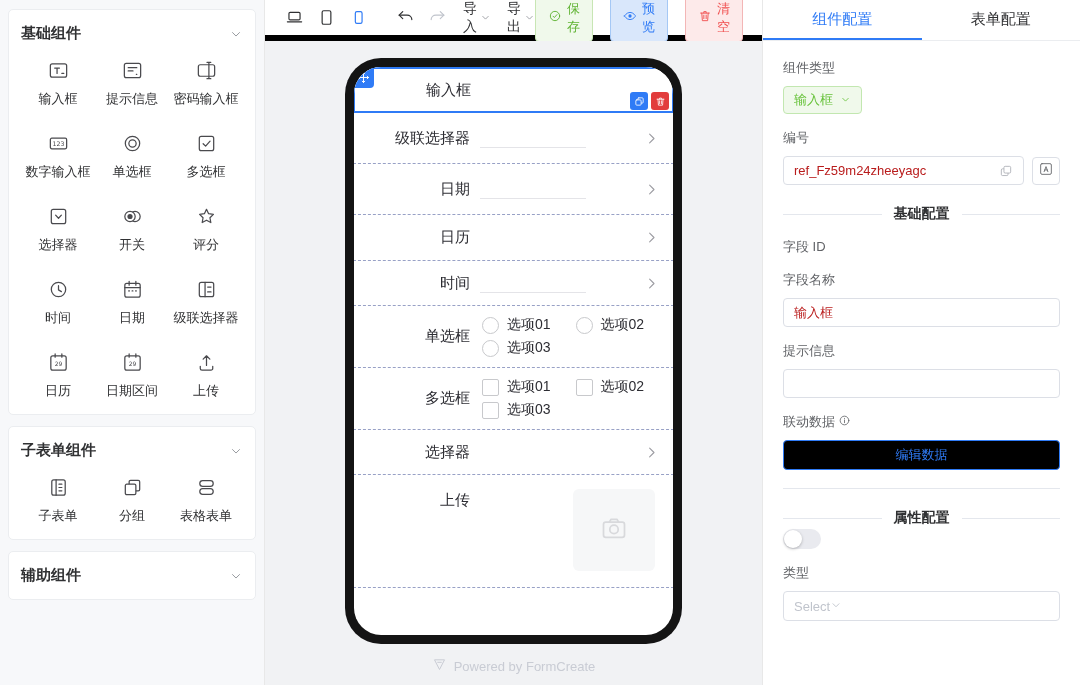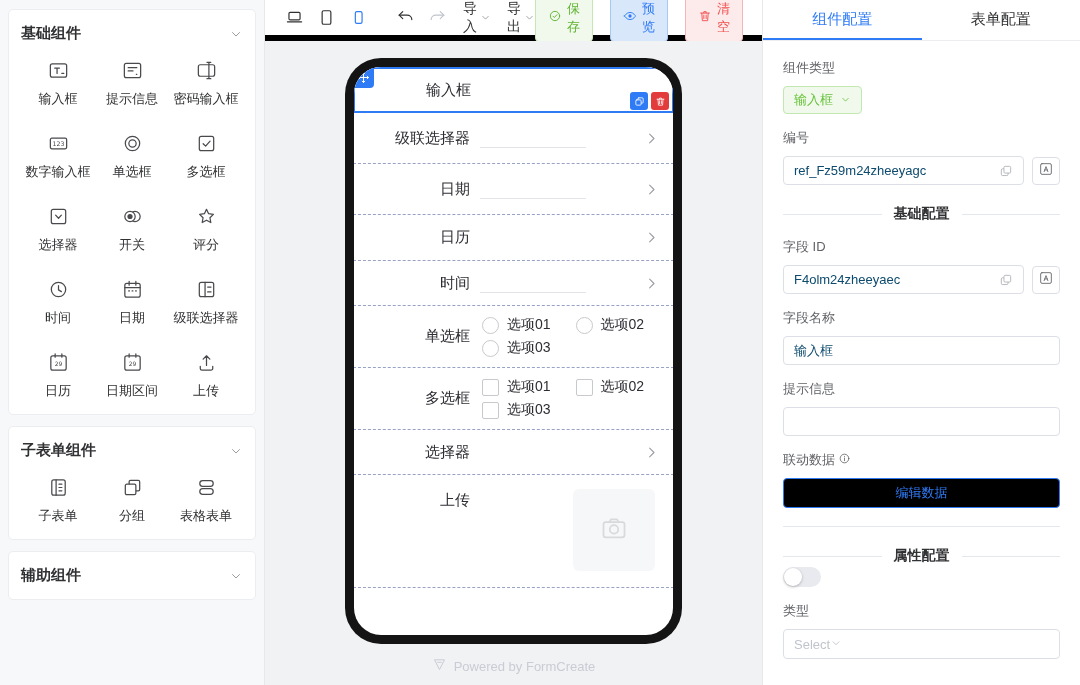--- a/index.html
+++ b/index.html
@@ -72,21 +72,21 @@
 
   
   .right { width:318px; flex:none; border-left:1px solid #e8e8e8; display:flex; flex-direction:column; background:#fff; }
   .right-body { flex:1; overflow:hidden; padding:14px 20px; }
   .rlabel { font-size:13px; color:#606266; margin:15px 0 9px; display:flex; align-items:center; gap:3px; }
   .rlabel.firstlab { margin-top:4px; }
   .rlabel svg { width:13px; height:13px; stroke:#606266; stroke-width:1.5; fill:none; stroke-linecap:round; }
   .tag { display:inline-flex; align-items:center; gap:7px; padding:4px 10px; background:#f0f9eb; border:1px solid #c2e7b0; border-radius:4px; color:#67c23a; font-size:13px; cursor:pointer; }
   .tag svg { width:11px; height:11px; stroke:#67c23a; stroke-width:1.8; fill:none; stroke-linecap:round; stroke-linejoin:round; }
   .igroup { display:flex; align-items:center; gap:8px; }
-  .rinput { flex:1; height:29px; border:1px solid #dcdfe6; border-radius:4px; background:#fff; display:flex; align-items:center; padding:0 10px; font-size:13px; color:#0c4a6e; }
+  .rinput { flex:1; height:29px; border:1px solid #dcdfe6; border-radius:4px; background:#fff; display:flex; align-items:center; padding:0 10px; font-size:13px; color:#b91c1c; }
   .rinput .copyic { margin-left:auto; }
   .copyic svg { width:14px; height:14px; stroke:#a8abb2; stroke-width:1.4; fill:none; stroke-linejoin:round; display:block; cursor:pointer; }
   .abtn { width:28px; height:28px; flex:none; border:1px solid #dcdfe6; border-radius:4px; background:#fff; display:flex; align-items:center; justify-content:center; cursor:pointer; }
   .abtn svg { width:16px; height:16px; stroke:#606266; stroke-width:1.3; fill:none; stroke-linecap:round; stroke-linejoin:round; }
   .divider { display:flex; align-items:center; gap:12px; margin:20px 0 2px; }
   .divider .dline { flex:1; height:1px; background:#e4e7ed; }
   .divider .dtext { font-size:14px; font-weight:bold; color:#303133; white-space:nowrap; }
   .editbtn { width:100%; height:30px; border:1px solid #2f7bf6; border-radius:4px; background:#000000; color:#2f7bf6; font-size:13px; display:flex; align-items:center; justify-content:center; cursor:pointer; margin-top:2px; }
   .hr { height:1px; background:#e4e7ed; margin:18px 0 0; }
   .toggle { width:38px; height:20px; border-radius:10px; background:#e9eaef; position:relative; cursor:pointer; }
@@ -549,37 +549,20 @@
           </span>
       </div>
 
       <div class="divider">
         <span class="dline"></span>
           <span class="dtext">基础配置</span>
           <span class="dline"></span>
       </div>
 
       <div class="rlabel">字段 ID</div>
-      <div class="igroup">
-        <div class="rinput">
-          <span>F4olm24zheeyaec</span>
-          <span class="copyic">
-              <svg viewBox="0 0 24 24">
-                <rect x="8.5" y="4" width="11.5" height="11.5" rx="2"></rect>
-                <path d="M15.5 15.5v2.3a2 2 0 0 1-2 2H6a2 2 0 0 1-2-2V10.3a2 2 0 0 1 2-2h2.3"></path>
-              </svg>
-            </span>
-        </div>
-        <span class="abtn">
-            <span><svg viewBox="0 0 24 24">
-                <rect x="4" y="4" width="16" height="16" rx="2"></rect>
-                <path d="M9.2 16l2.8-7.6L14.8 16M10.2 13.4h3.6"></path>
-              </svg></span>
-          </span>
-      </div>
 
       <div class="rlabel">字段名称</div>
       <div class="rinput">
           <span>输入框</span>
         </div>
 
       <div class="rlabel">提示信息</div>
       <div class="rinput">
           <span></span>
         </div>

